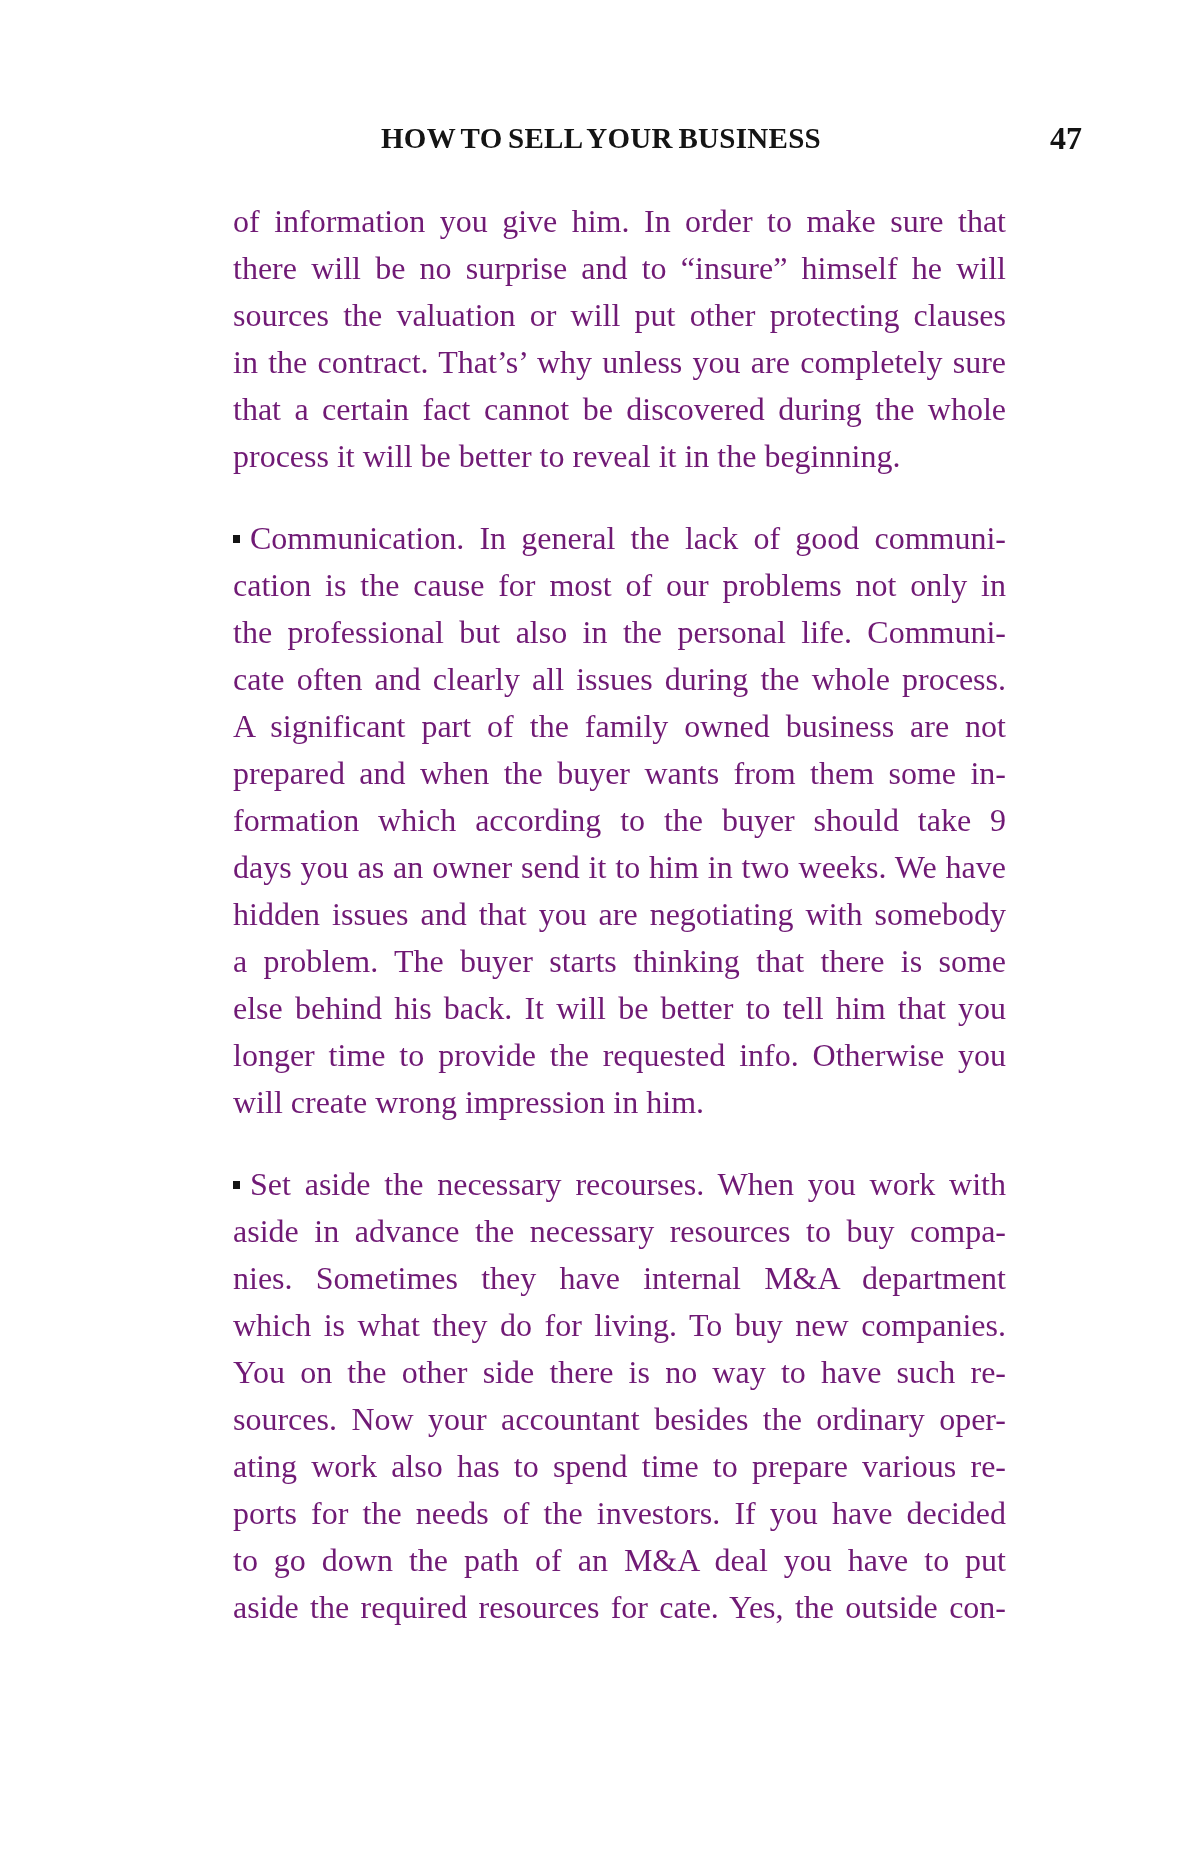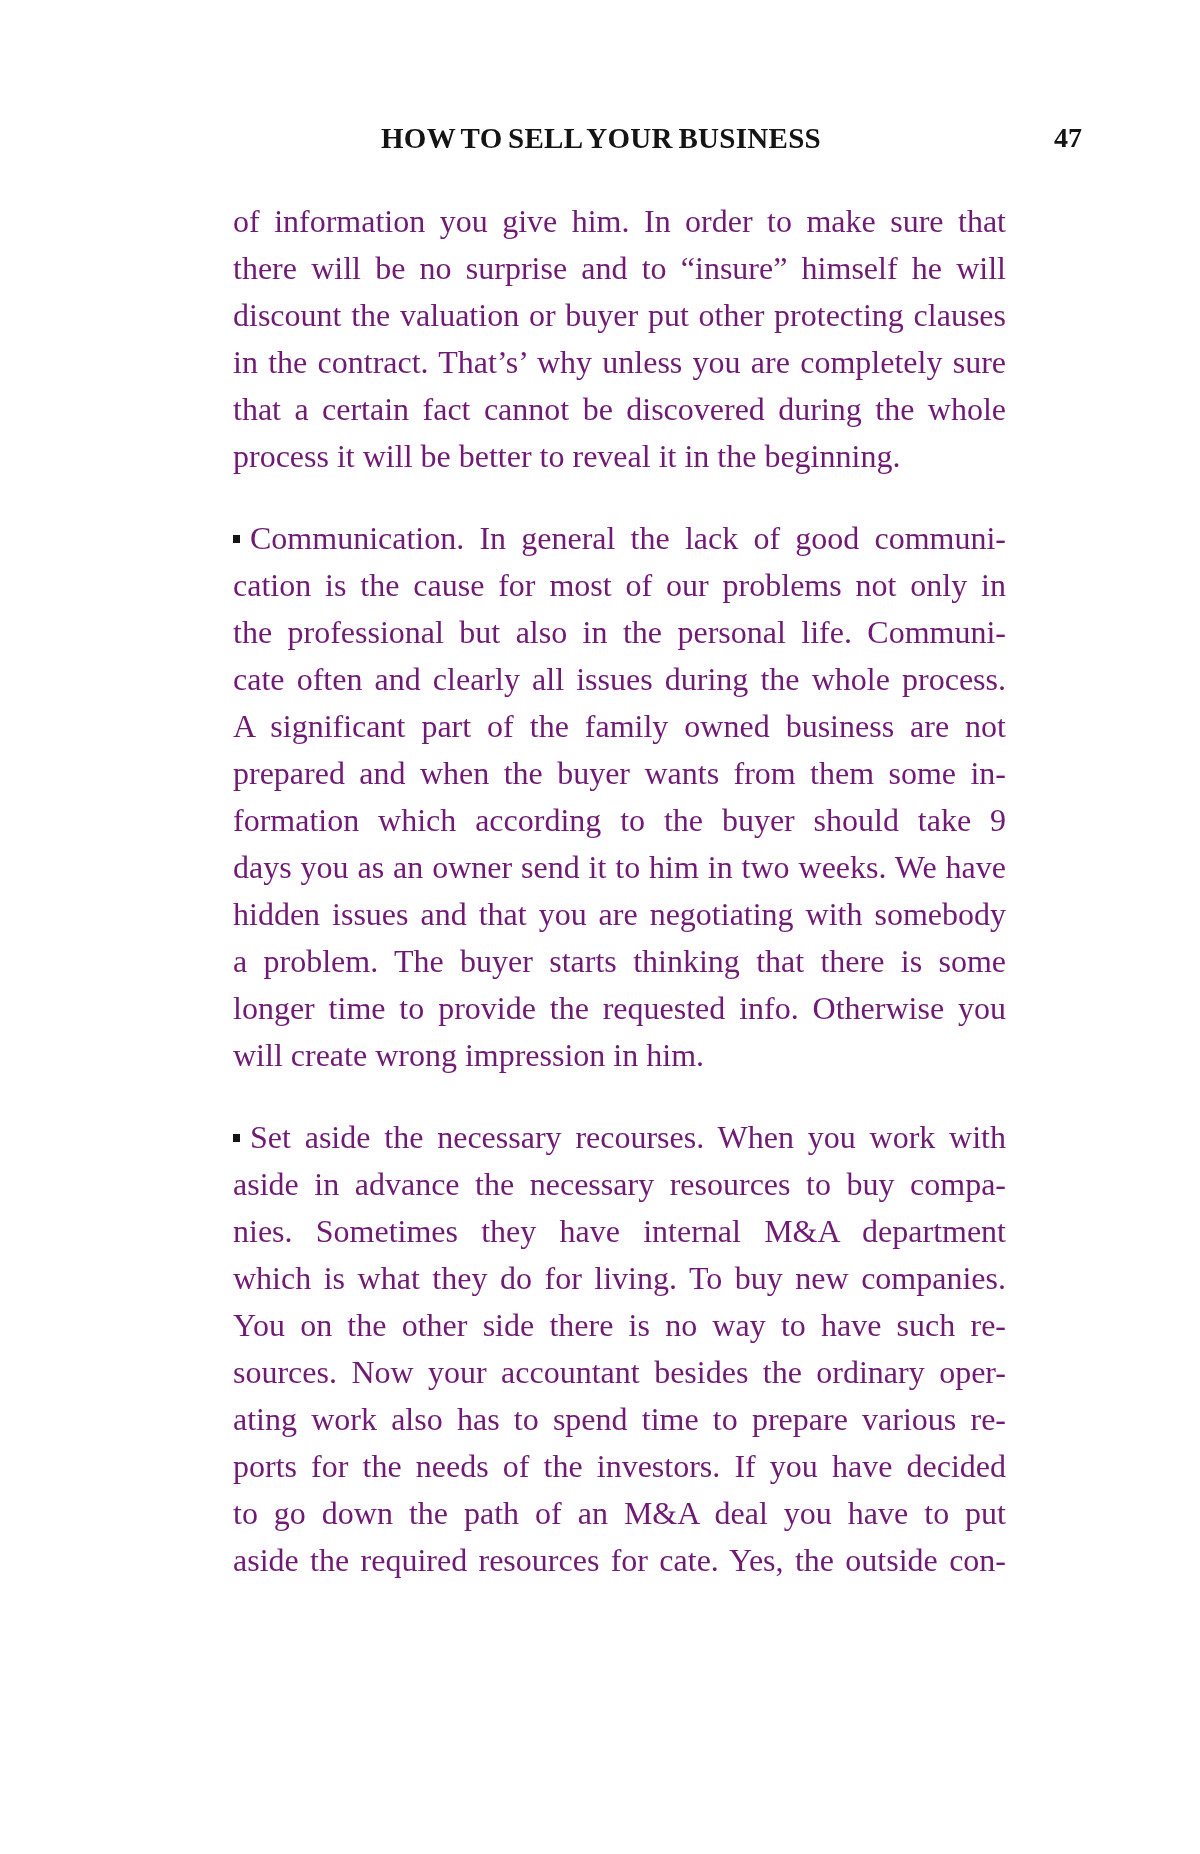--- a/index.html
+++ b/index.html
@@ -40,21 +40,21 @@
       line-height: 40px;
       color: #141414;
       white-space: nowrap;
     }
     .page-number {
       position: absolute;
       right: 0;
       top: 0;
       font-family: "Liberation Serif", "DejaVu Serif", serif;
       font-weight: bold;
-      font-size: 28px;
+      font-size: 32px;
       line-height: 40px;
       color: #141414;
     }
     .body-text {
       position: absolute;
       left: 233px;
       top: 198px;
       width: 773px;
     }
     .para {
@@ -93,39 +93,40 @@
   <div class="running-header">
     <span class="running-title">HOW TO SELL YOUR BUSINESS</span>
     <span class="page-number">47</span>
   </div>
 
   <div class="body-text">
 
     <div class="para">
       <span class="line">of information you give him. In order to make sure that</span>
       <span class="line">there will be no surprise and to “insure” himself he will</span>
-      <span class="line">discount the valuation or buyer put other protecting clauses</span>
+      <span class="line">sources the valuation or will put other protecting clauses</span>
       <span class="line">in the contract. That’s’ why unless you are completely sure</span>
       <span class="line">that a certain fact cannot be discovered during the whole</span>
       <span class="line last">process it will be better to reveal it in the beginning.</span>
     </div>
 
     <div class="para-gap"></div>
 
     <div class="para">
       <span class="line"><span class="bullet"></span><span>Communication. In general the lack of good communi-</span></span>
       <span class="line">cation is the cause for most of our problems not only in</span>
       <span class="line">the professional but also in the personal life. Communi-</span>
       <span class="line">cate often and clearly all issues during the whole process.</span>
       <span class="line">A significant part of the family owned business are not</span>
       <span class="line">prepared and when the buyer wants from them some in-</span>
       <span class="line">formation which according to the buyer should take 9</span>
       <span class="line">days you as an owner send it to him in two weeks. We have</span>
       <span class="line">hidden issues and that you are negotiating with somebody</span>
       <span class="line">a problem. The buyer starts thinking that there is some</span>
+      <span class="line">else behind his back. It will be better to tell him that you</span>
       <span class="line">longer time to provide the requested info. Otherwise you</span>
       <span class="line last">will create wrong impression in him.</span>
     </div>
 
     <div class="para-gap"></div>
 
     <div class="para">
       <span class="line"><span class="bullet"></span><span>Set aside the necessary recourses. When you work with</span></span>
       <span class="line">aside in advance the necessary resources to buy compa-</span>
       <span class="line">nies. Sometimes they have internal M&amp;A department</span>

